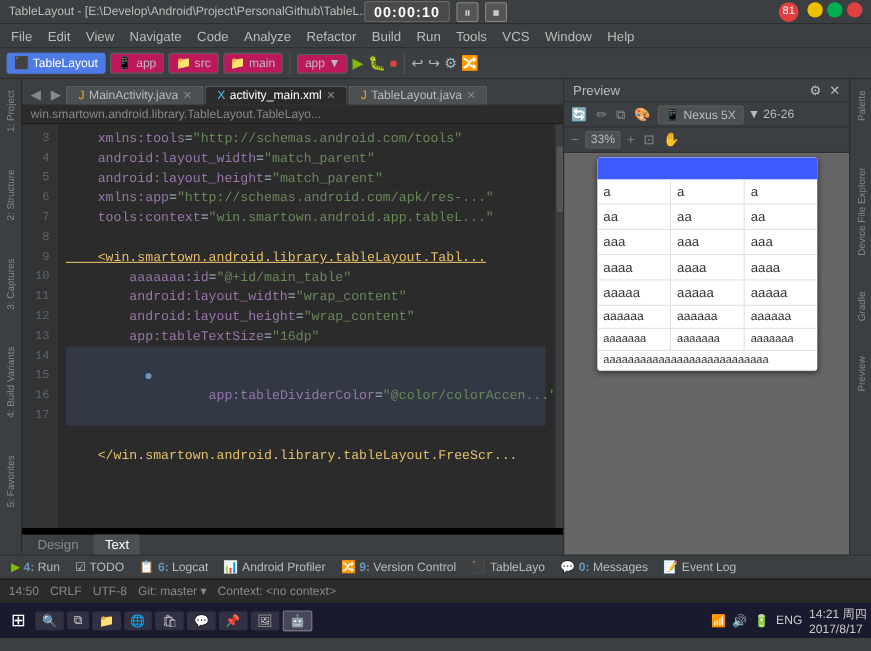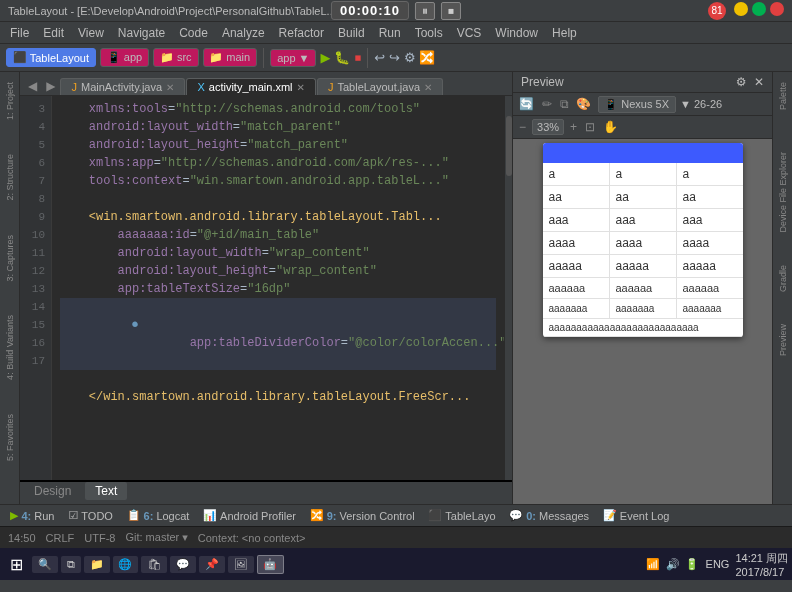--- a/index.html
+++ b/index.html
@@ -494,20 +494,23 @@
         <span>activity_main.xml</span>
         <span class="close-x">✕</span>
       </div>
       <div class="editor-tab">
         <span style="color:#f0a020;">J</span>
         <span>TableLayout.java</span>
         <span class="close-x">✕</span>
       </div>
     </div>
 
+    <div id="breadcrumb" style="background:#2b2b2b; padding:2px 8px; font-size:11px; color:#888; border-bottom:1px solid #1a1a1a;">
+      <span>win.smartown.android.library.TableLayout.TableLayo...</span>
+    </div>
 
     <div id="code-editor" style="background:#2b2b2b; flex:1; overflow:hidden; display:flex; font-family:'Courier New',monospace; font-size:12px;">
       <div class="line-numbers">
         <div>3</div>
         <div>4</div>
         <div>5</div>
         <div>6</div>
         <div>7</div>
         <div>8</div>
         <div>9</div>
@@ -520,40 +523,40 @@
         <div>16</div>
         <div>17</div>
       </div>
       <div class="code-lines">
         <div class="code-line"><span class="xml-attr">    xmlns:tools</span><span style="color:#a9b7c6;">=</span><span class="xml-value">"http://schemas.android.com/tools"</span></div>
         <div class="code-line"><span class="xml-attr">    android:layout_width</span><span style="color:#a9b7c6;">=</span><span class="xml-value">"match_parent"</span></div>
         <div class="code-line"><span class="xml-attr">    android:layout_height</span><span style="color:#a9b7c6;">=</span><span class="xml-value">"match_parent"</span></div>
         <div class="code-line"><span class="xml-attr">    xmlns:app</span><span style="color:#a9b7c6;">=</span><span class="xml-value">"http://schemas.android.com/apk/res-..."</span></div>
         <div class="code-line"><span class="xml-attr">    tools:context</span><span style="color:#a9b7c6;">=</span><span class="xml-value">"win.smartown.android.app.tableL..."</span></div>
         <div class="code-line">&nbsp;</div>
-        <div class="code-line"><span style="color:#e8bf6a;">    &lt;win.smartown.android.library.tableLayout.Tabl...</span></div>
+        <div class="code-line"><span style="color:#e8bf6a;text-decoration:underline;">    &lt;win.smartown.android.library.tableLayout.Tabl...</span></div>
         <div class="code-line"><span style="color:#a9b7c6;">        </span><span class="xml-attr">aaaaaaa:id</span><span style="color:#a9b7c6;">=</span><span class="xml-value">"@+id/main_table"</span></div>
         <div class="code-line"><span class="xml-attr">        android:layout_width</span><span style="color:#a9b7c6;">=</span><span class="xml-value">"wrap_content"</span></div>
         <div class="code-line"><span class="xml-attr">        android:layout_height</span><span style="color:#a9b7c6;">=</span><span class="xml-value">"wrap_content"</span></div>
         <div class="code-line"><span class="xml-attr">        app:tableTextSize</span><span style="color:#a9b7c6;">=</span><span class="xml-value">"16dp"</span></div>
         <div class="code-line line-highlight">
           <span style="color:#6897bb; cursor:pointer;">⏺</span>
           <span class="xml-attr">        app:tableDividerColor</span><span style="color:#a9b7c6;">=</span><span class="xml-value">"@color/colorAccen..."</span>
         </div>
         <div class="code-line">&nbsp;</div>
         <div class="code-line"><span style="color:#e8bf6a;">    &lt;/win.smartown.android.library.tableLayout.FreeScr...</span></div>
         <div class="code-line">&nbsp;</div>
       </div>
 
       <div style="width:8px; background:#3c3f41; border-left:1px solid #2b2b2b;">
         <div style="background:#555; border-radius:3px; height:60px; margin:20px 1px; width:6px;"></div>
       </div>
     </div>
 
-    <div id="editor-bottom-tabs" style="background:#3c3f41; height:24px; display:flex; align-items:flex-start; border-top:2px solid #000000; padding:0 4px; gap:4px;">
+    <div id="editor-bottom-tabs" style="background:#3c3f41; height:24px; display:flex; align-items:flex-end; border-top:6px solid #000000; padding:0 4px; gap:4px;">
       <div class="bottom-tab">Design</div>
       <div class="bottom-tab active">Text</div>
     </div>
   </div>
 
   <div id="preview-section" style="width:260px; background:#3c3f41; border-left:1px solid #2b2b2b; display:flex; flex-direction:column;">
     <div id="preview-header" style="background:#3c3f41; padding:3px 8px; font-size:12px; color:#bbb; border-bottom:1px solid #2b2b2b; display:flex; align-items:center; justify-content:space-between;">
       <span>Preview</span>
       <div>
         <span style="cursor:pointer; margin-right:4px;">⚙</span>

